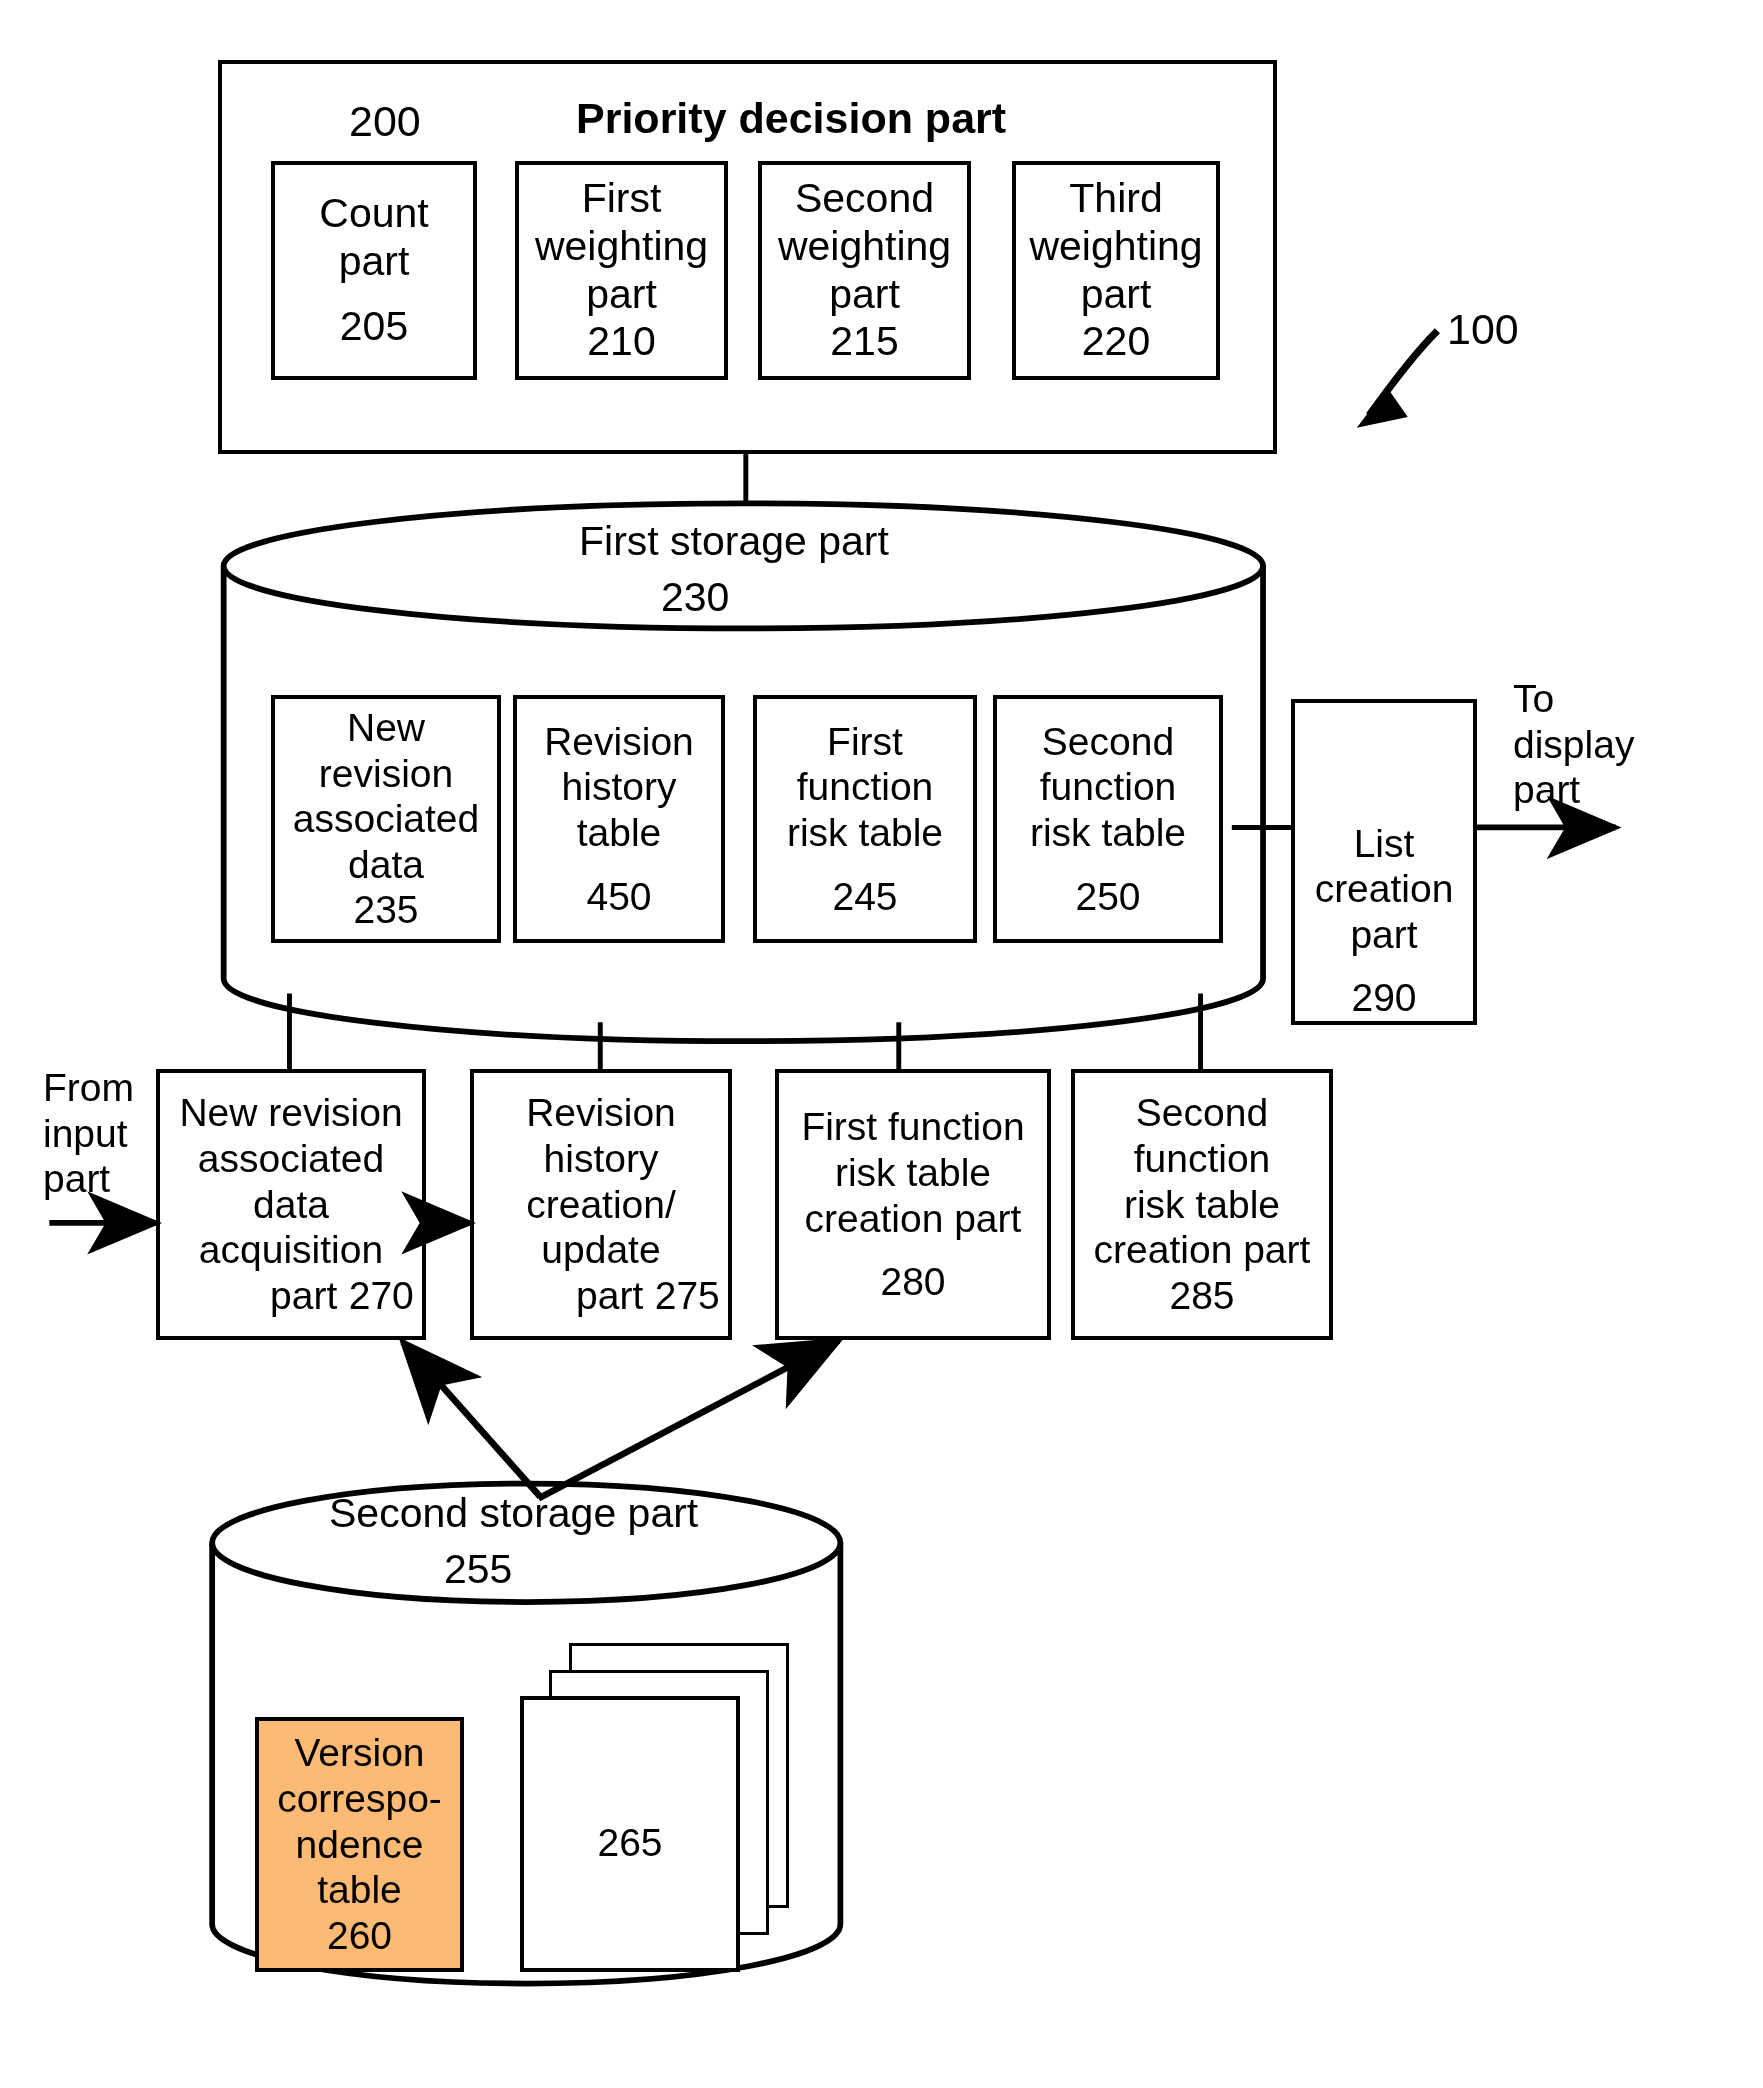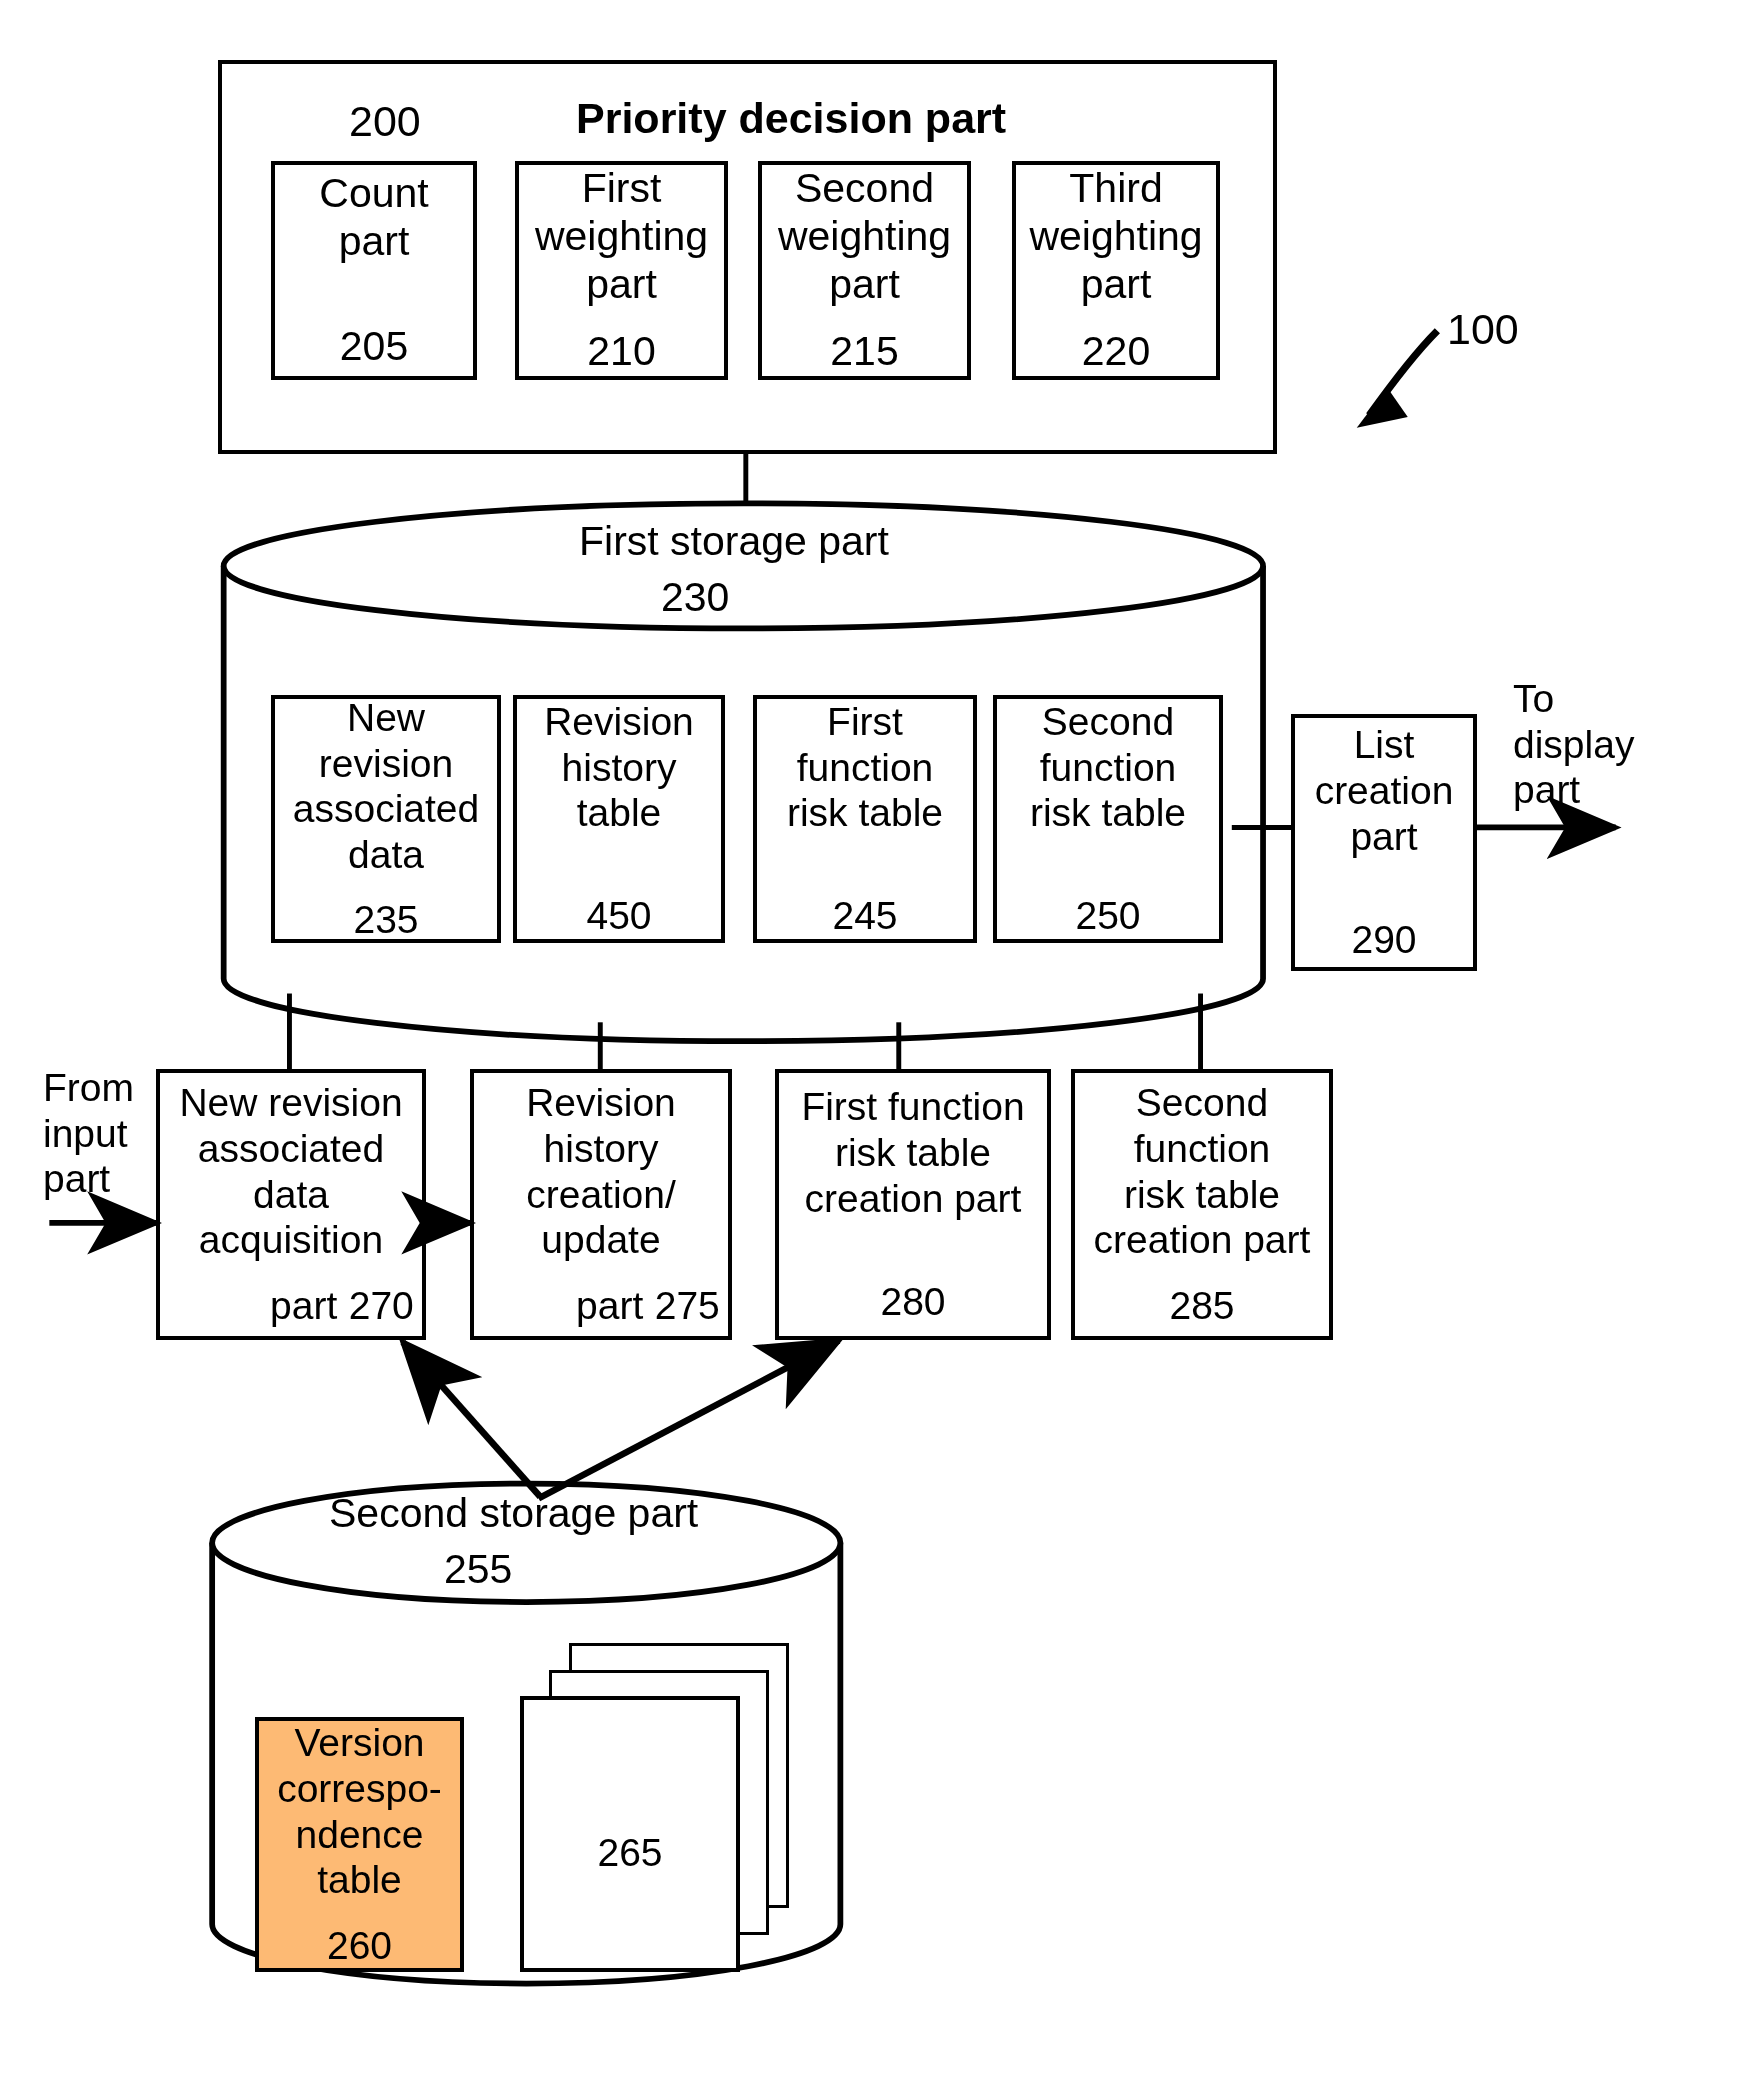--- a/index.html
+++ b/index.html
@@ -3,21 +3,21 @@
 <meta charset="utf-8">
 <title>Patent Figure</title>
 <style>
   html,body{margin:0;padding:0;background:#fff;}
   body{width:1763px;height:2089px;position:relative;
        font-family:"Liberation Sans","DejaVu Sans",sans-serif;color:#000;}
   #stage{position:absolute;left:0;top:0;width:1763px;height:2089px;}
   svg.layer{position:absolute;left:0;top:0;width:1763px;height:2089px;overflow:visible;}
   .box{position:absolute;border:4.1px solid #000;background:transparent;box-sizing:border-box;
        display:flex;flex-direction:column;align-items:center;justify-content:center;
-       text-align:center;line-height:1.17;gap:20px;}
+       text-align:center;line-height:1.17;}
   .box.thin{border-width:3.3px;}
   .lbl{position:absolute;white-space:pre;line-height:1.17;}
   .u{text-underline-offset:4.1px;text-decoration-thickness:4.1px;}
   .ctr{}
   .f50{font-size:41px;}
   .f48{font-size:39px;}
   .f52{font-size:43px;}
   .bold{font-weight:bold;}
   .num{display:block;}
   .boxtxt{display:block;width:100%;}
@@ -129,21 +129,21 @@
   </div>
 
   <div class="box" style="left:993px;top:695px;width:230px;height:248px;">
     <span class="f48 boxtxt" style="white-space:pre-line;">Second
 function
 risk table</span>
     <span class="gap"></span>
     <span class="f48 u num">250</span>
   </div>
 
-  <div class="box" style="left:1291px;top:714px;width:186px;height:257px;">
+  <div class="box" style="left:1291px;top:699px;width:186px;height:326px;justify-content:flex-end;">
     <span class="f48 boxtxt" style="white-space:pre-line;">List
 creation
 part</span>
     <span class="gap"></span>
     <span class="f48 u num">290</span>
   </div>
   <div class="lbl f48 ctr" style="left:1513px;top:676px;width:164px;white-space:pre-line;">To
 display
 part</div>
 

